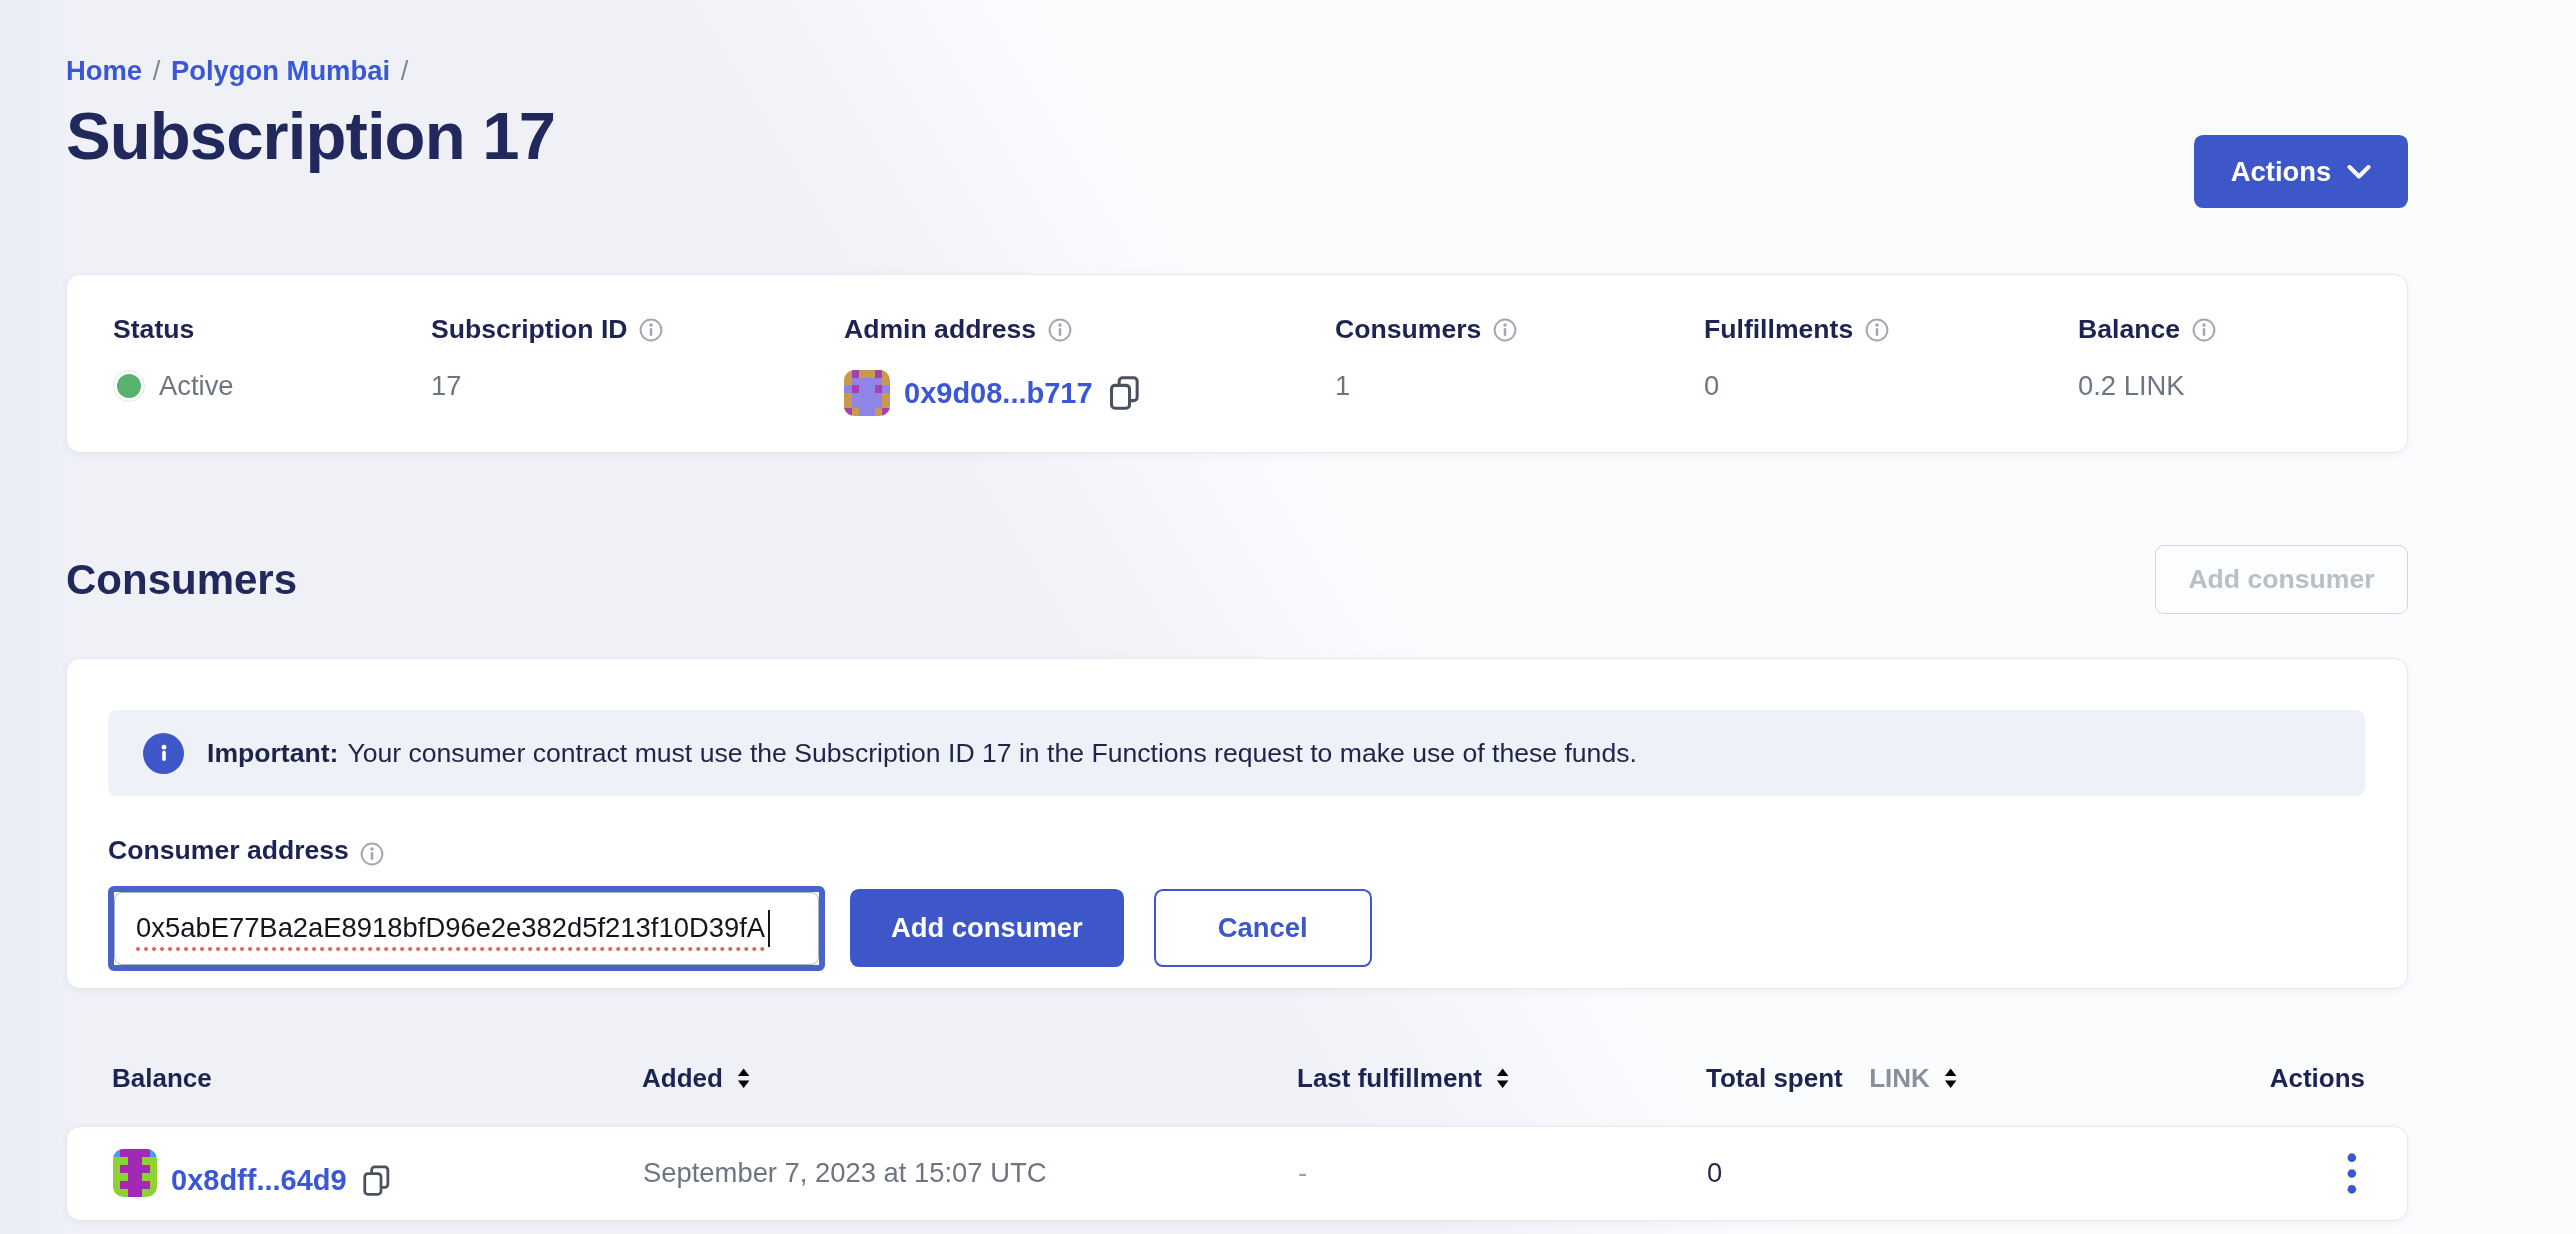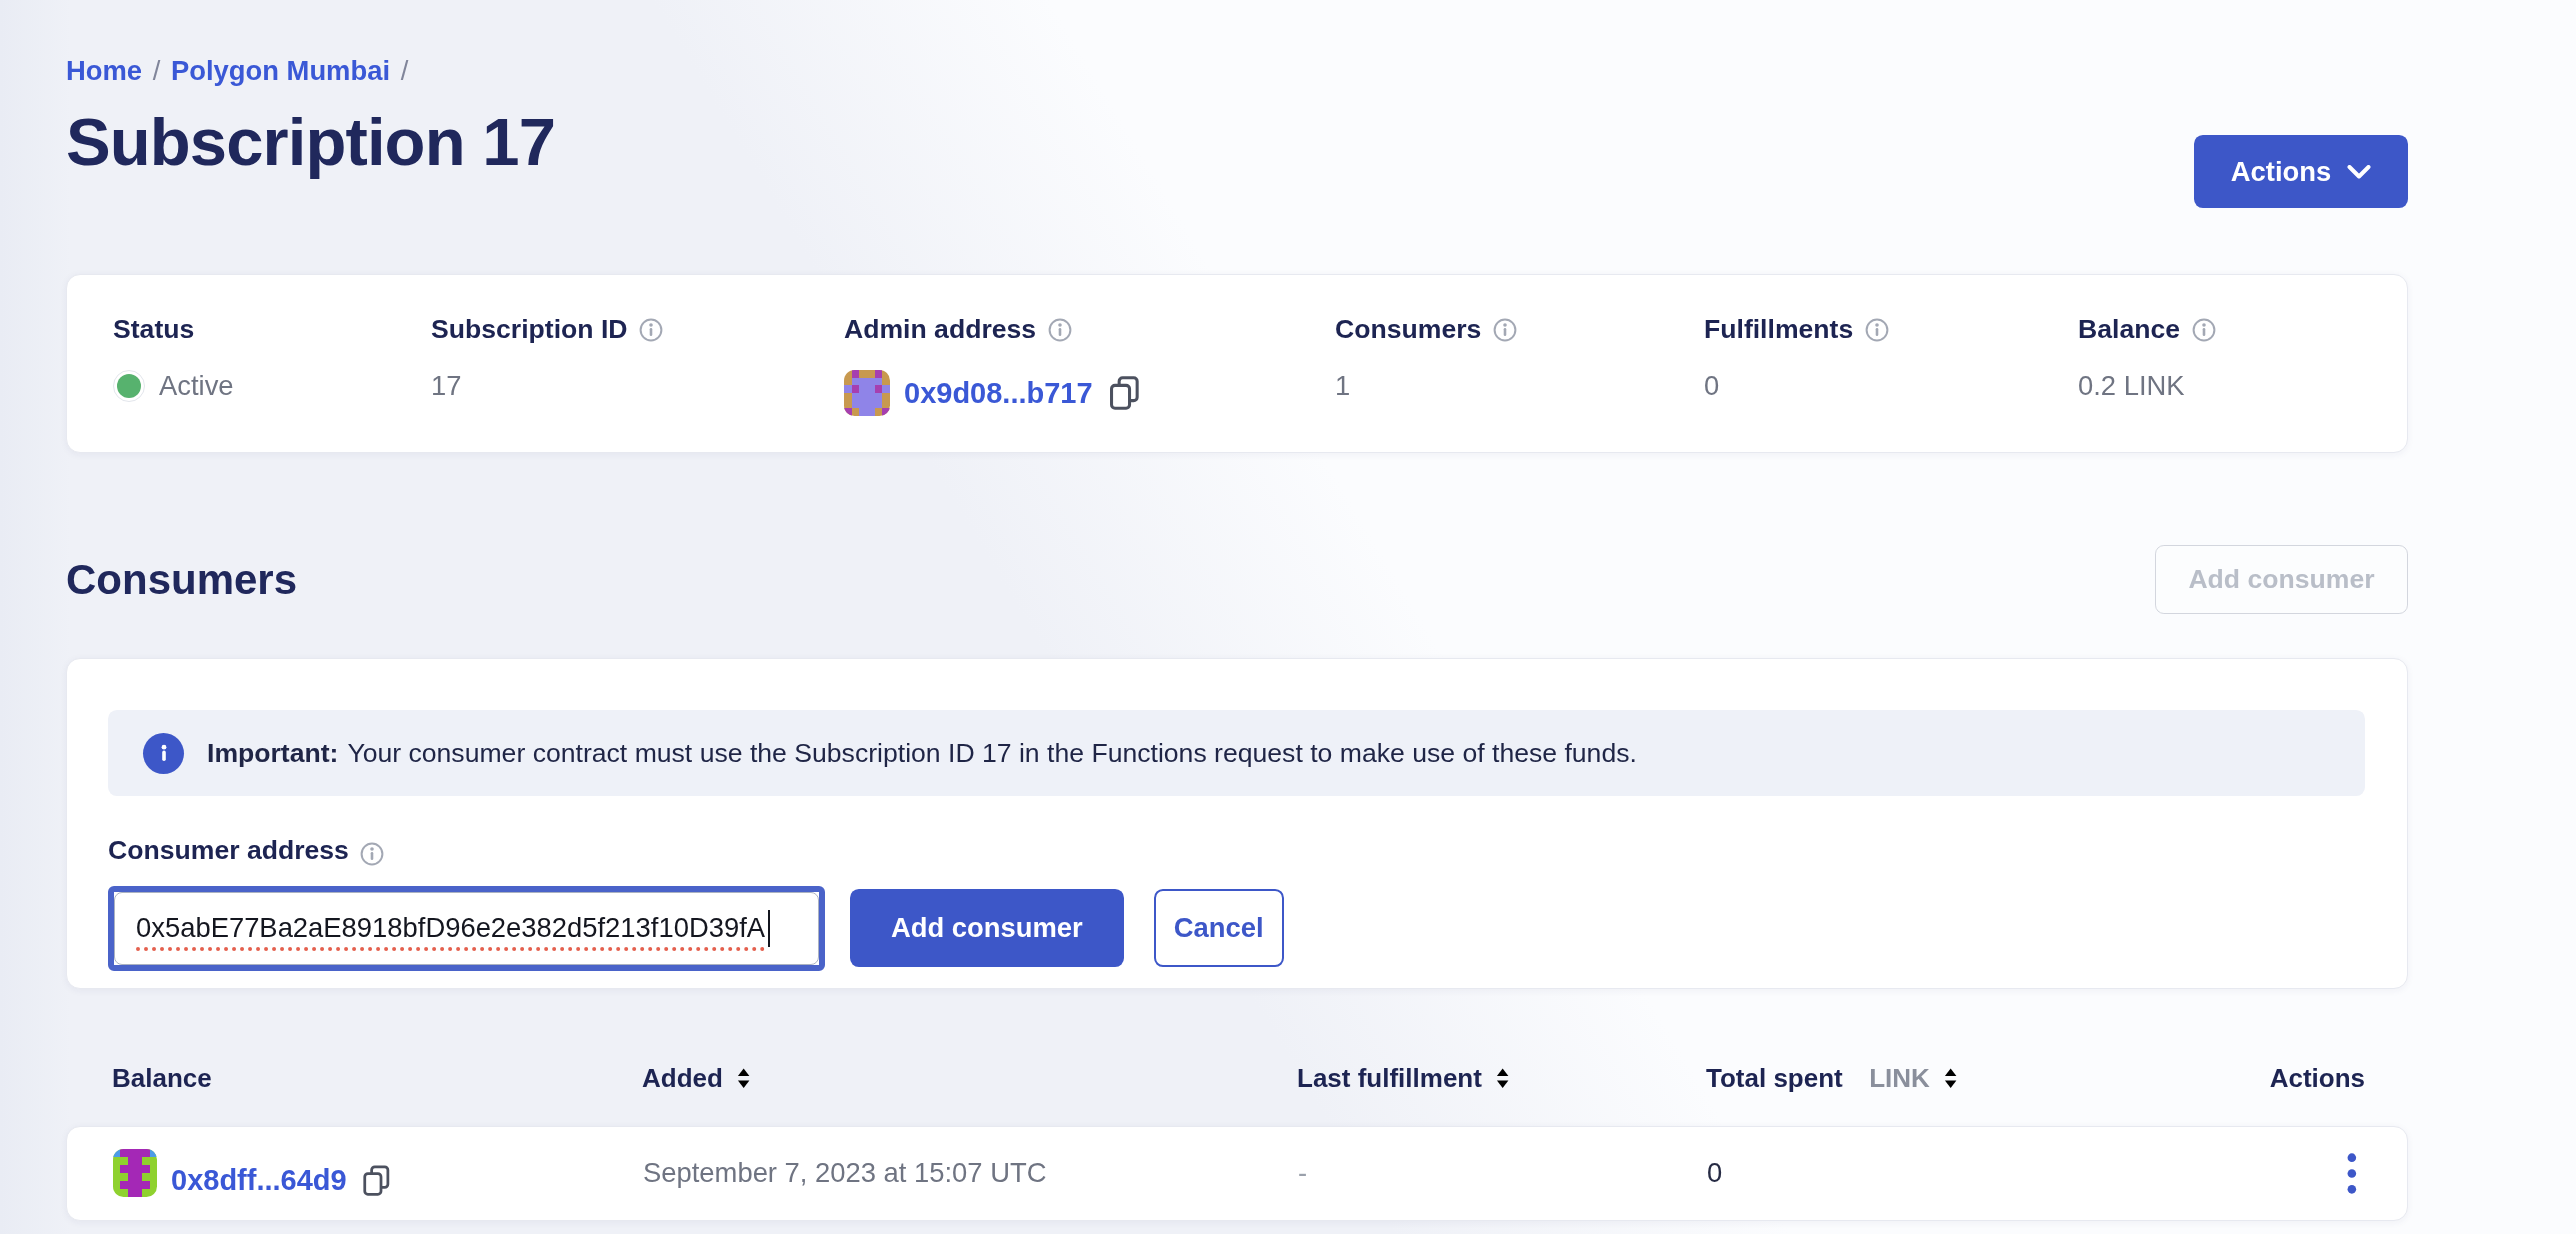--- a/index.html
+++ b/index.html
@@ -12,21 +12,21 @@
       linear-gradient(59deg, #EFF1F7 42%, #FBFCFE 54%);
     background-color:#F2F4F9;
   }
   .content { margin-left:66px; width:2342px; padding-top:55px; }
 
   
   .breadcrumb { font-size:27.4px; font-weight:bold; display:flex; gap:10.6px; align-items:center; }
   .breadcrumb a { color:#3A58D6; text-decoration:none; cursor:pointer; }
   .breadcrumb .sep { color:#80859A; font-weight:normal; }
   .top { display:flex; justify-content:space-between; align-items:flex-start; }
-  h1.page-title { font-size:67px; font-weight:bold; color:#20285C; margin-top:16px; letter-spacing:-0.9px; }
+  h1.page-title { font-size:67px; font-weight:bold; color:#20285C; margin-top:10px; letter-spacing:-0.9px; }
 
   .btn { display:inline-flex; align-items:center; justify-content:center; border:none; cursor:pointer;
          font-family:"Liberation Sans", sans-serif; font-weight:bold; border-radius:8.9px; }
   .btn-primary { background:#3D57C8; color:#fff; }
   .actions-btn { width:214px; height:73px; font-size:27.4px; gap:16px; margin-top:48px; }
 
   
   .card { background:#fff; border:0.9px solid #E7E9F0; border-radius:14px; box-shadow:0 1.8px 7px rgba(30,40,90,0.05); }
   .summary-card { margin-top:66px; height:179px; display:flex; padding:39px 0 0 46px; }
   .sum-col-1 { flex:0 0 318px; } .sum-col-2 { flex:0 0 413px; } .sum-col-3 { flex:0 0 491px; }
@@ -53,21 +53,21 @@
   .banner-text { font-size:26.6px; color:#1F2546; }
   .banner-text b { margin-right:8.9px; }
   .field-label-row { margin-top:39px; display:flex; align-items:flex-end; gap:11.5px; font-size:26.6px; font-weight:bold; }
   .form-row { margin-top:19.5px; display:flex; align-items:center; }
   .input-focus { border:6.2px solid #4A63C9; border-radius:6px; background:#fff; }
   .input-box { width:705px; height:73px; border:1.8px solid #ABB2C1; border-radius:8px; background:#fff;
                display:flex; align-items:center; padding:0 21px; font-size:27.4px; color:#14161F; cursor:text; }
   .input-value { text-decoration:underline dotted #E4604E 3.5px; text-underline-offset:9.7px; white-space:nowrap; }
   .caret { width:2.7px; height:37px; background:#14161F; margin-left:2.7px; }
   .submit-btn { height:78px; padding:0 41px; font-size:27.4px; margin-left:25px; }
-  .cancel-btn { height:78px; padding:0 18px; font-size:27.4px; margin-left:30px; background:#fff;
+  .cancel-btn { height:78px; padding:0 62px; font-size:27.4px; margin-left:30px; background:#fff;
                 border:2.7px solid #3D57C8; color:#3D57C8; }
 
   
   .tgrid { display:grid; grid-template-columns:530px 655px 409px 460px 1fr; align-items:center; padding:0 43px 0 46px; }
   .table-header { margin-top:69px; height:41px; font-size:26px; font-weight:bold; color:#1D2452; }
   .th-cell { display:flex; align-items:center; gap:14px; }
   .th-unit { color:#8A8F9C; font-weight:bold; margin-left:12.4px; }
   .th-actions { justify-self:end; }
   .sort { display:inline-flex; cursor:pointer; }
   .row-card { margin-top:26.6px; height:95px; }

